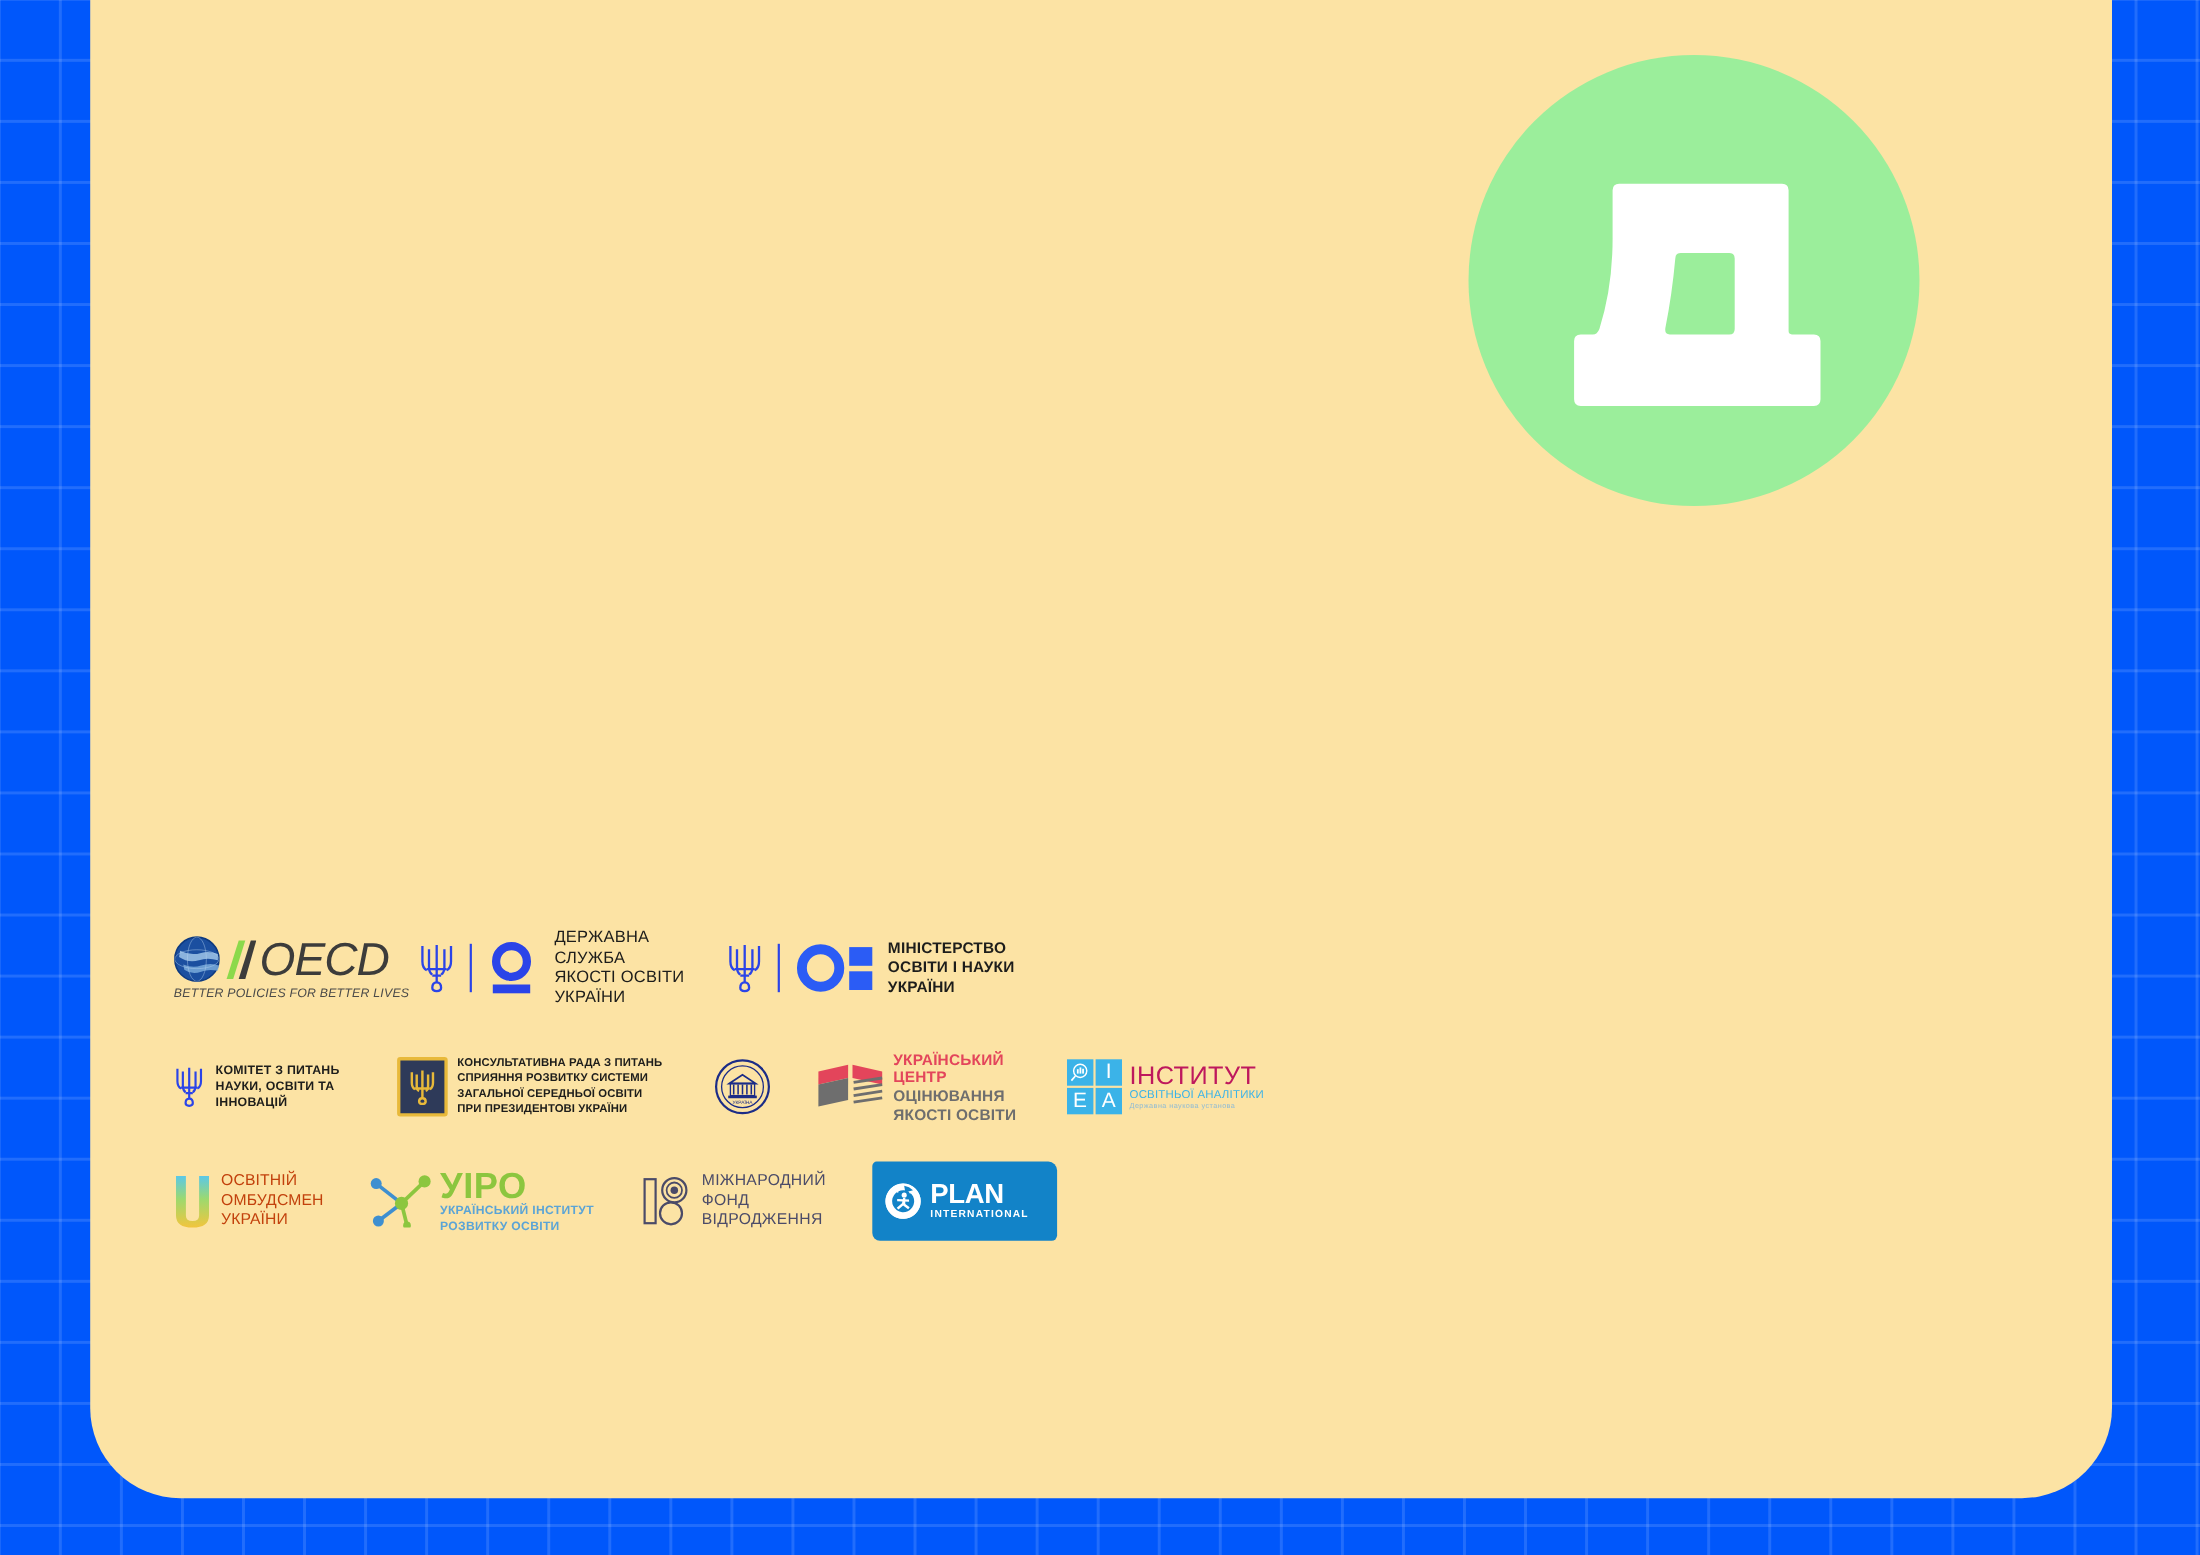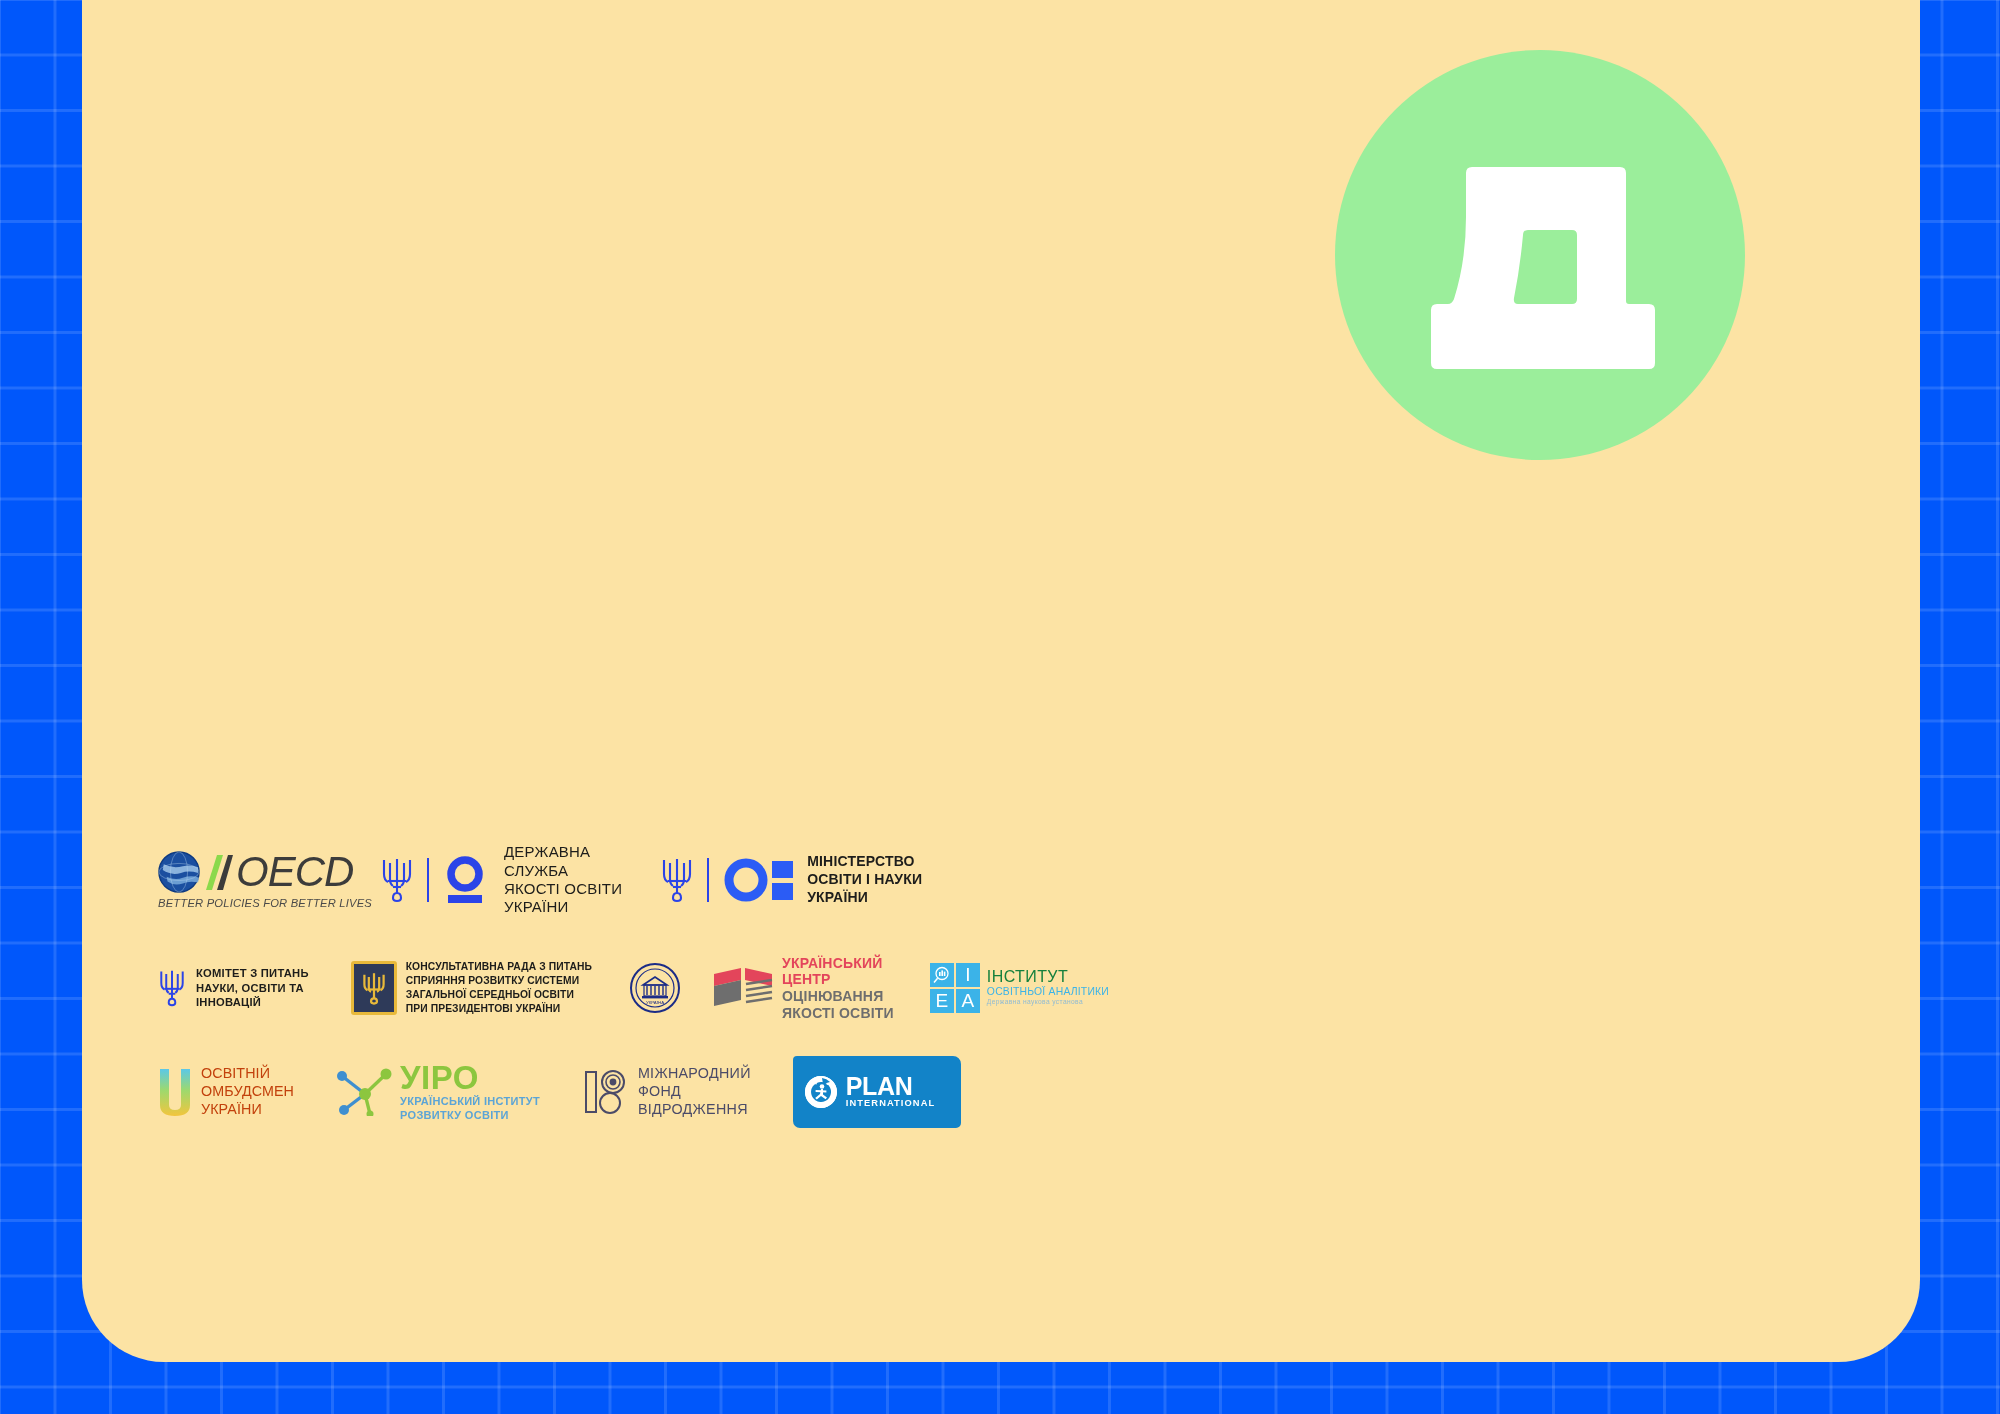--- a/index.html
+++ b/index.html
@@ -55,21 +55,21 @@
     position: absolute;
     left: 76px;   
     top: 845px;
     width: 1100px;
   }
   .logo-row {
     display: flex;
     align-items: center;
   }
   .logo-row-1 { gap: 0; height: 70px; margin-bottom: 40px; }
-  .logo-row-2 { gap: 2px; height: 66px; margin-bottom: 40px; }
+  .logo-row-2 { gap: 12px; height: 66px; margin-bottom: 40px; }
   .logo-row-3 { gap: 0; height: 62px; }
 
   .logo {
     display: flex;
     align-items: center;
     flex: none;
   }
 
   
   .oecd { width: 186px; font-style: italic; }
@@ -186,21 +186,21 @@
     grid-template-rows: 24px 24px;
     gap: 2px;
   }
   .iea-cell {
     background: #3BB3E8;
     display: flex; align-items: center; justify-content: center;
     color: #fff; font-size: 19px; font-weight: 400;
     font-family: "Liberation Sans", sans-serif;
   }
   .iea-text { margin-left: 7px; }
-  .iea-t1 { font-size: 16px; color: #15803d; letter-spacing: 0.4px; line-height: 1.05; }
+  .iea-t1 { font-size: 23px; color: #be185d; letter-spacing: 0.4px; line-height: 1.05; }
   .iea-t2 { font-size: 10.4px; color: #3BB3E8; letter-spacing: 0.2px; line-height: 1.2; }
   .iea-t3 { font-size: 6.6px; color: #8FBBD4; letter-spacing: 0.4px; line-height: 1.3; }
 
   
   .omb-mark { width: 34px; height: 50px; }
   .omb-text {
     margin-left: 9px;
     font-size: 14.3px;
     line-height: 1.24;
     color: #c2410c;

